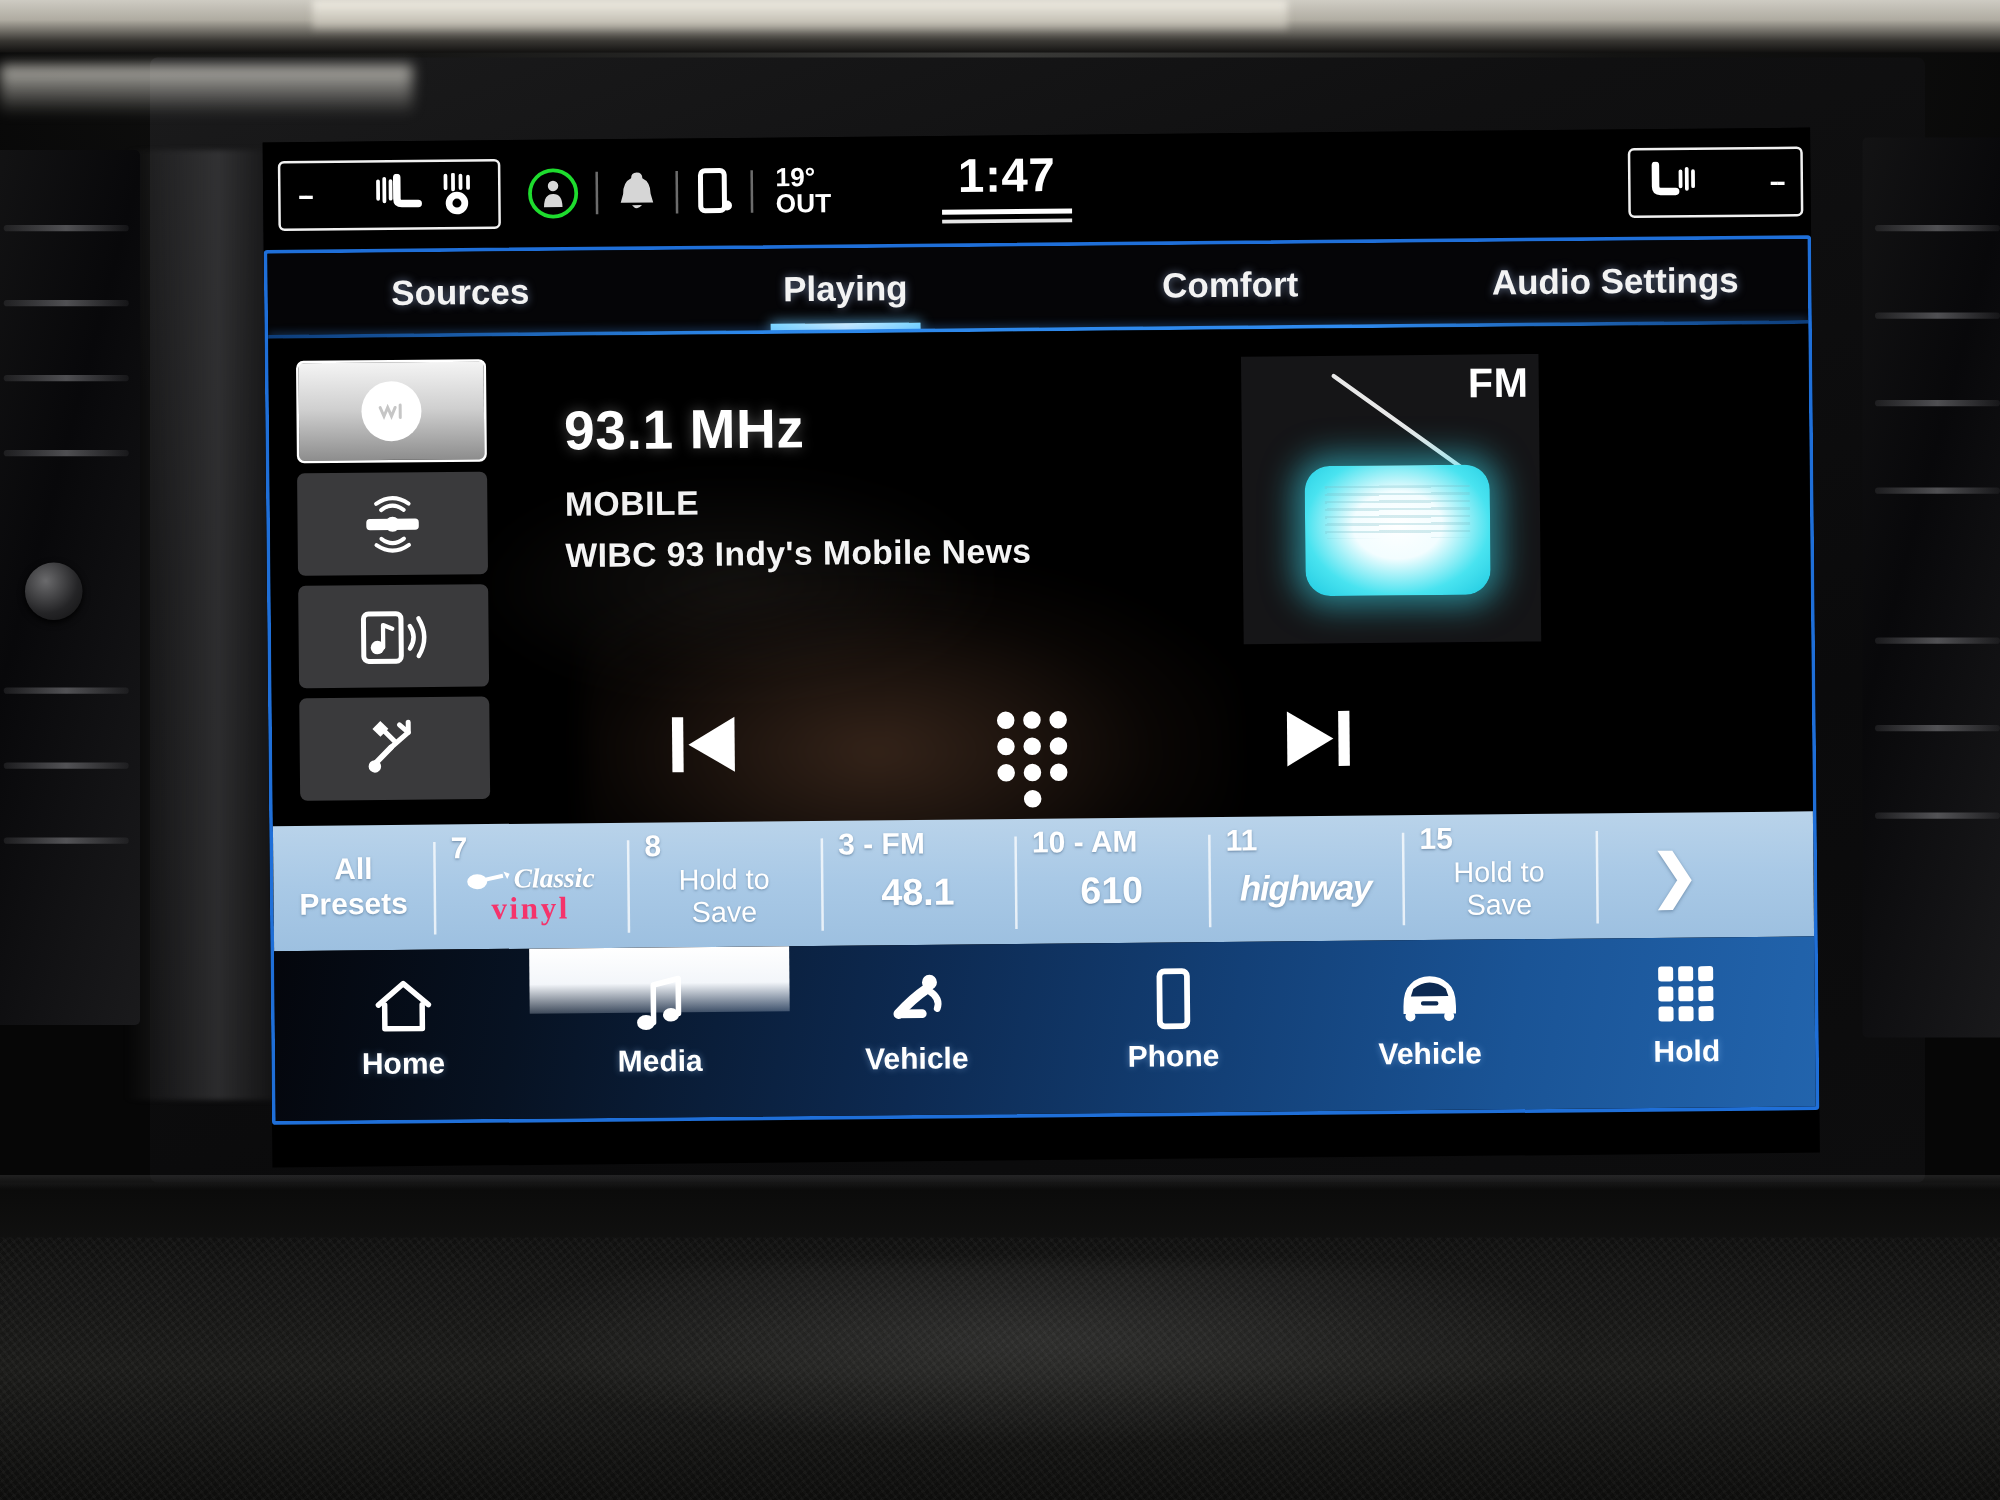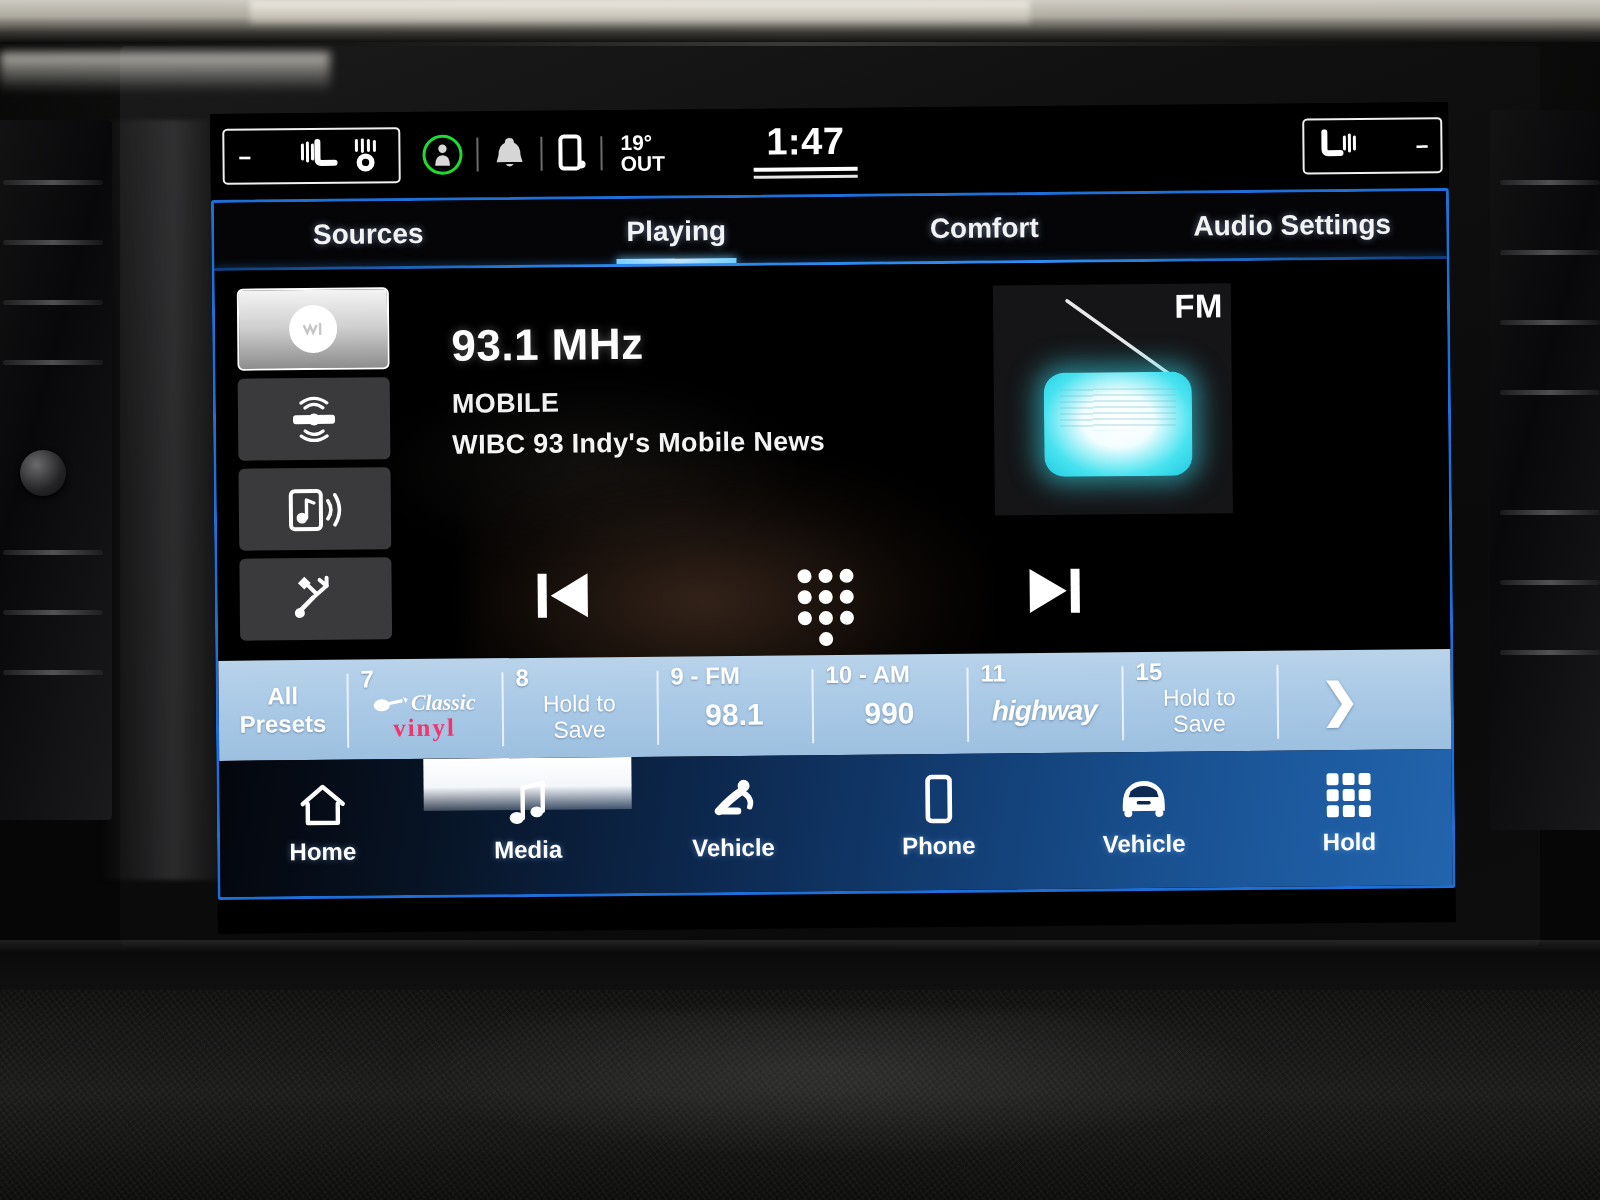--- a/index.html
+++ b/index.html
@@ -567,27 +567,27 @@
 
       <div class="preset-cell slot">
         <span class="preset-num">8</span>
         <div class="preset-hold">
           <span>Hold to</span><br>
           <span>Save</span>
         </div>
       </div>
 
       <div class="preset-cell slot">
-        <span class="preset-num">9 - FM</span>
-        <div class="preset-val">98.1</div>
+        <span class="preset-num">3 - FM</span>
+        <div class="preset-val">48.1</div>
       </div>
 
       <div class="preset-cell slot">
         <span class="preset-num">10 - AM</span>
-        <div class="preset-val">990</div>
+        <div class="preset-val">610</div>
       </div>
 
       <div class="preset-cell slot">
         <span class="preset-num">11</span>
         <div class="logo-hw">highway</div>
       </div>
 
       <div class="preset-cell slot">
         <span class="preset-num">15</span>
         <div class="preset-hold">

